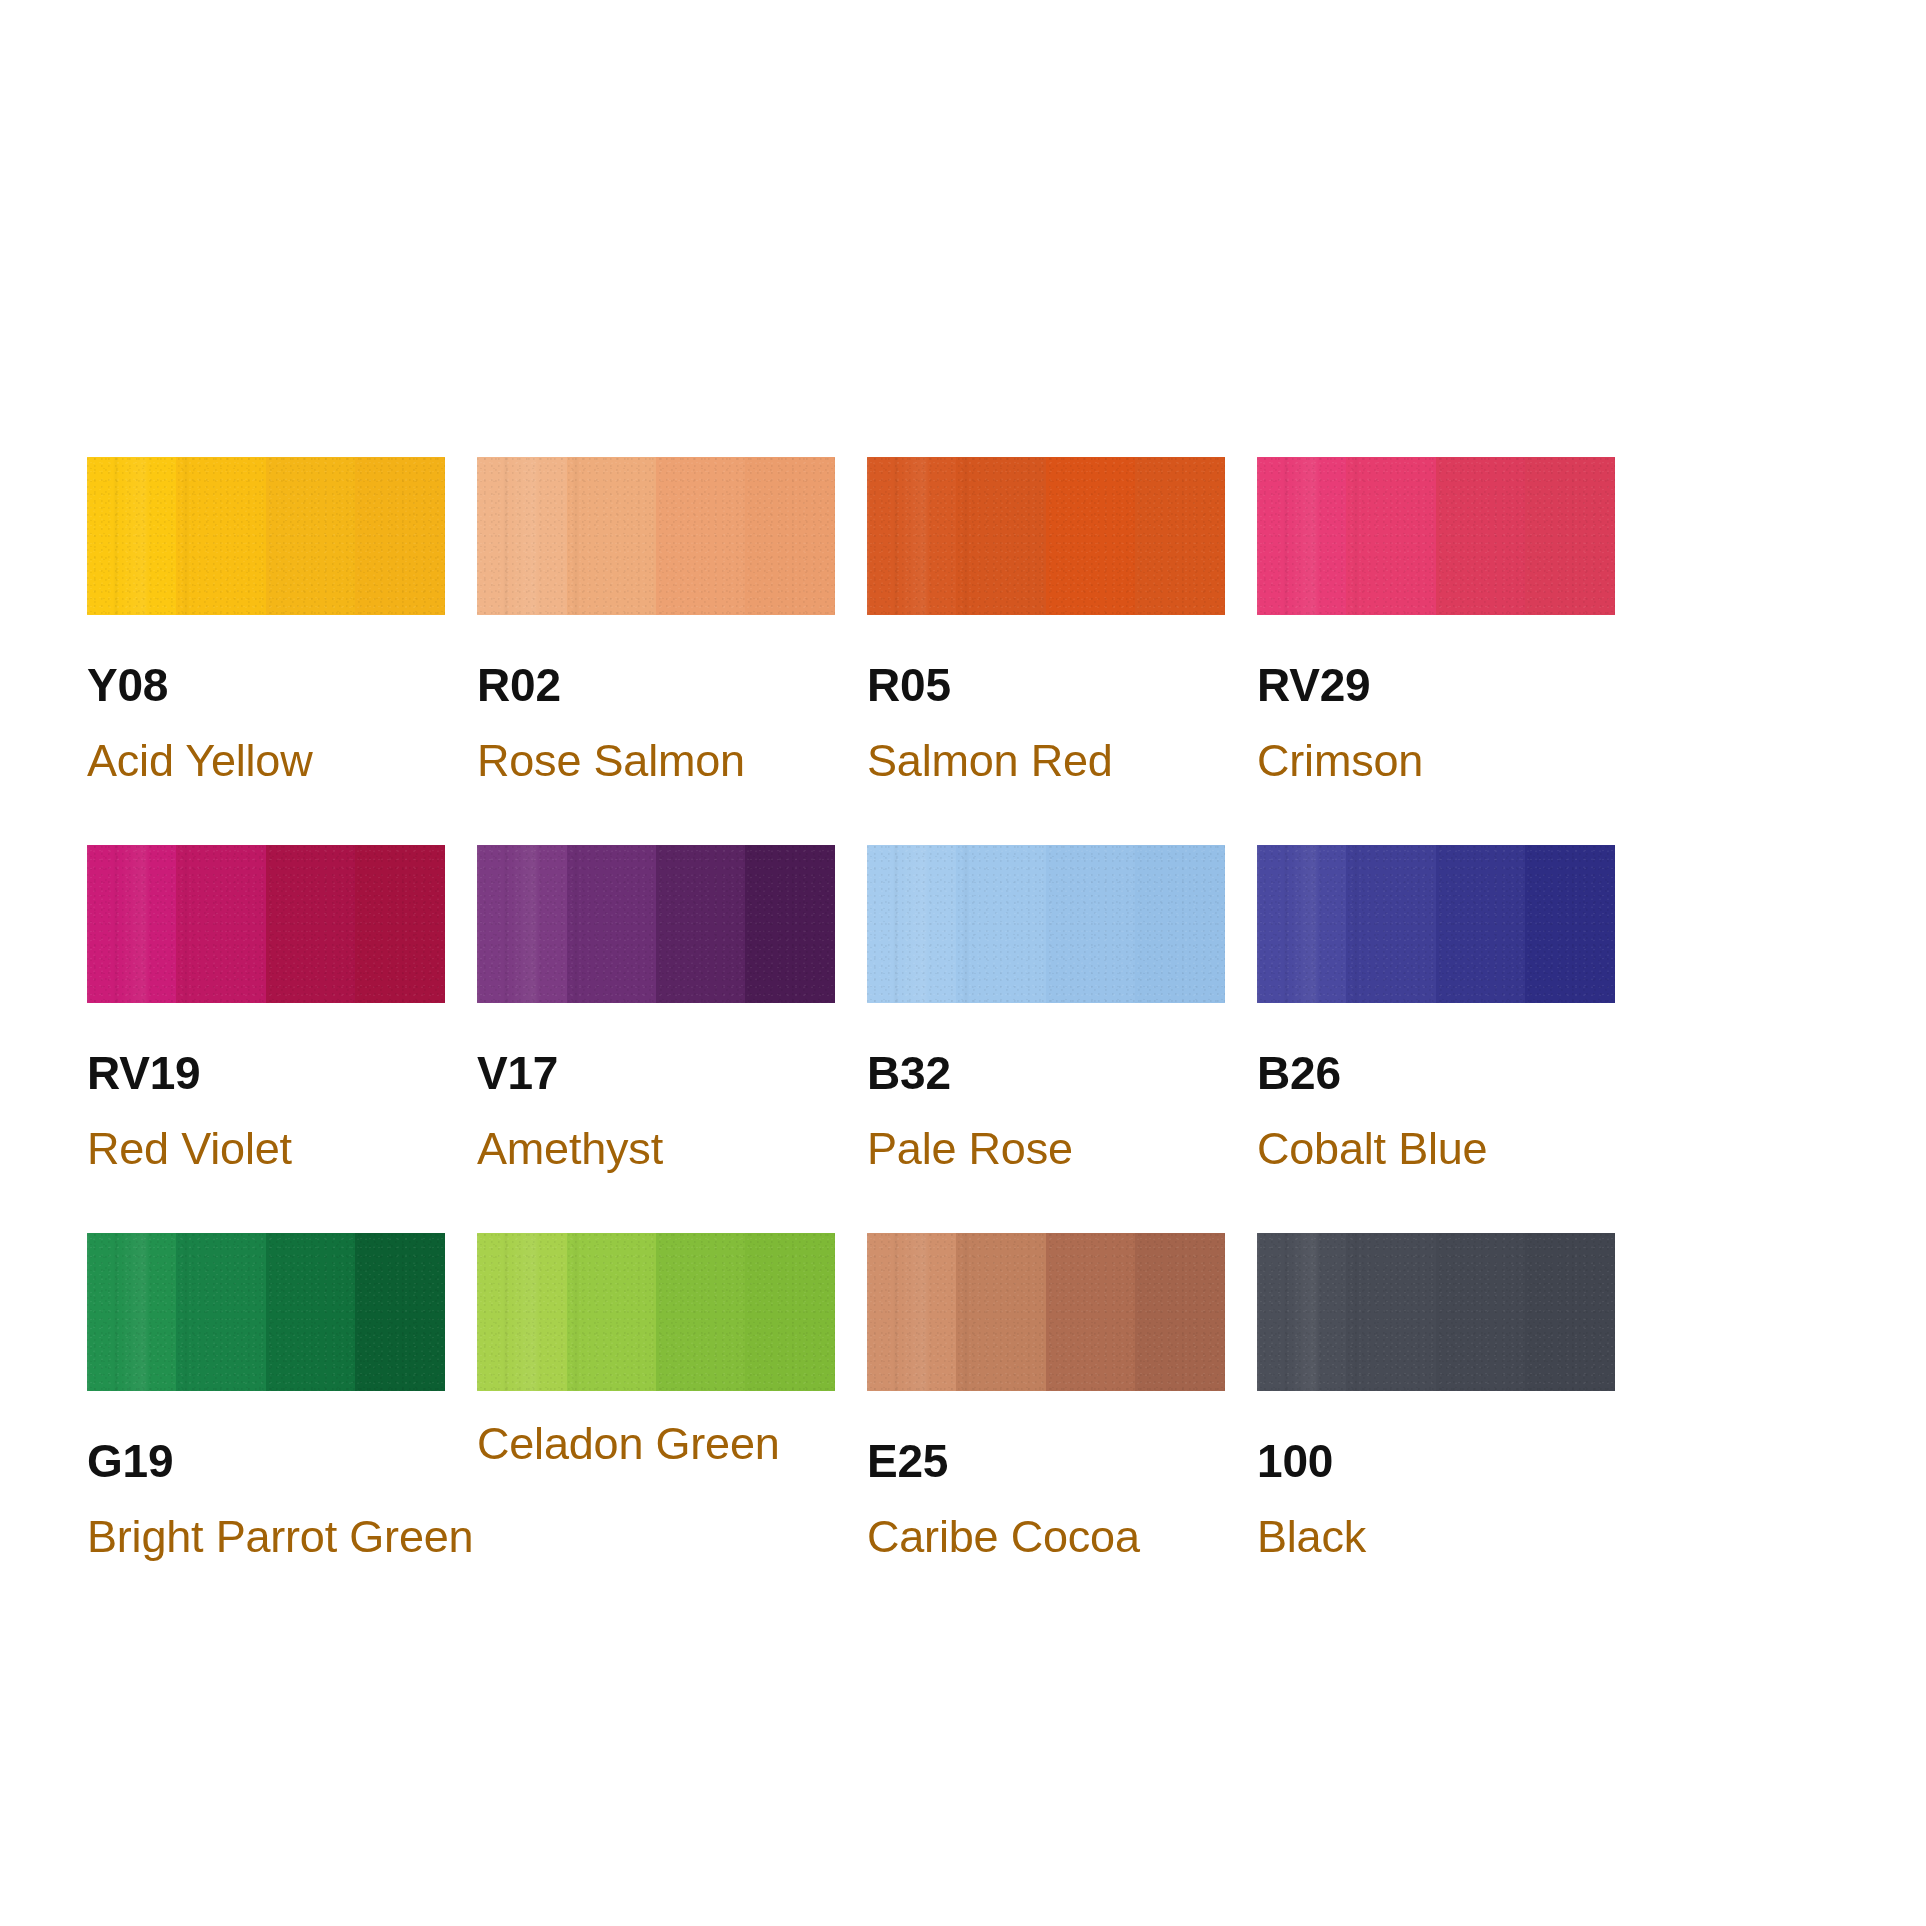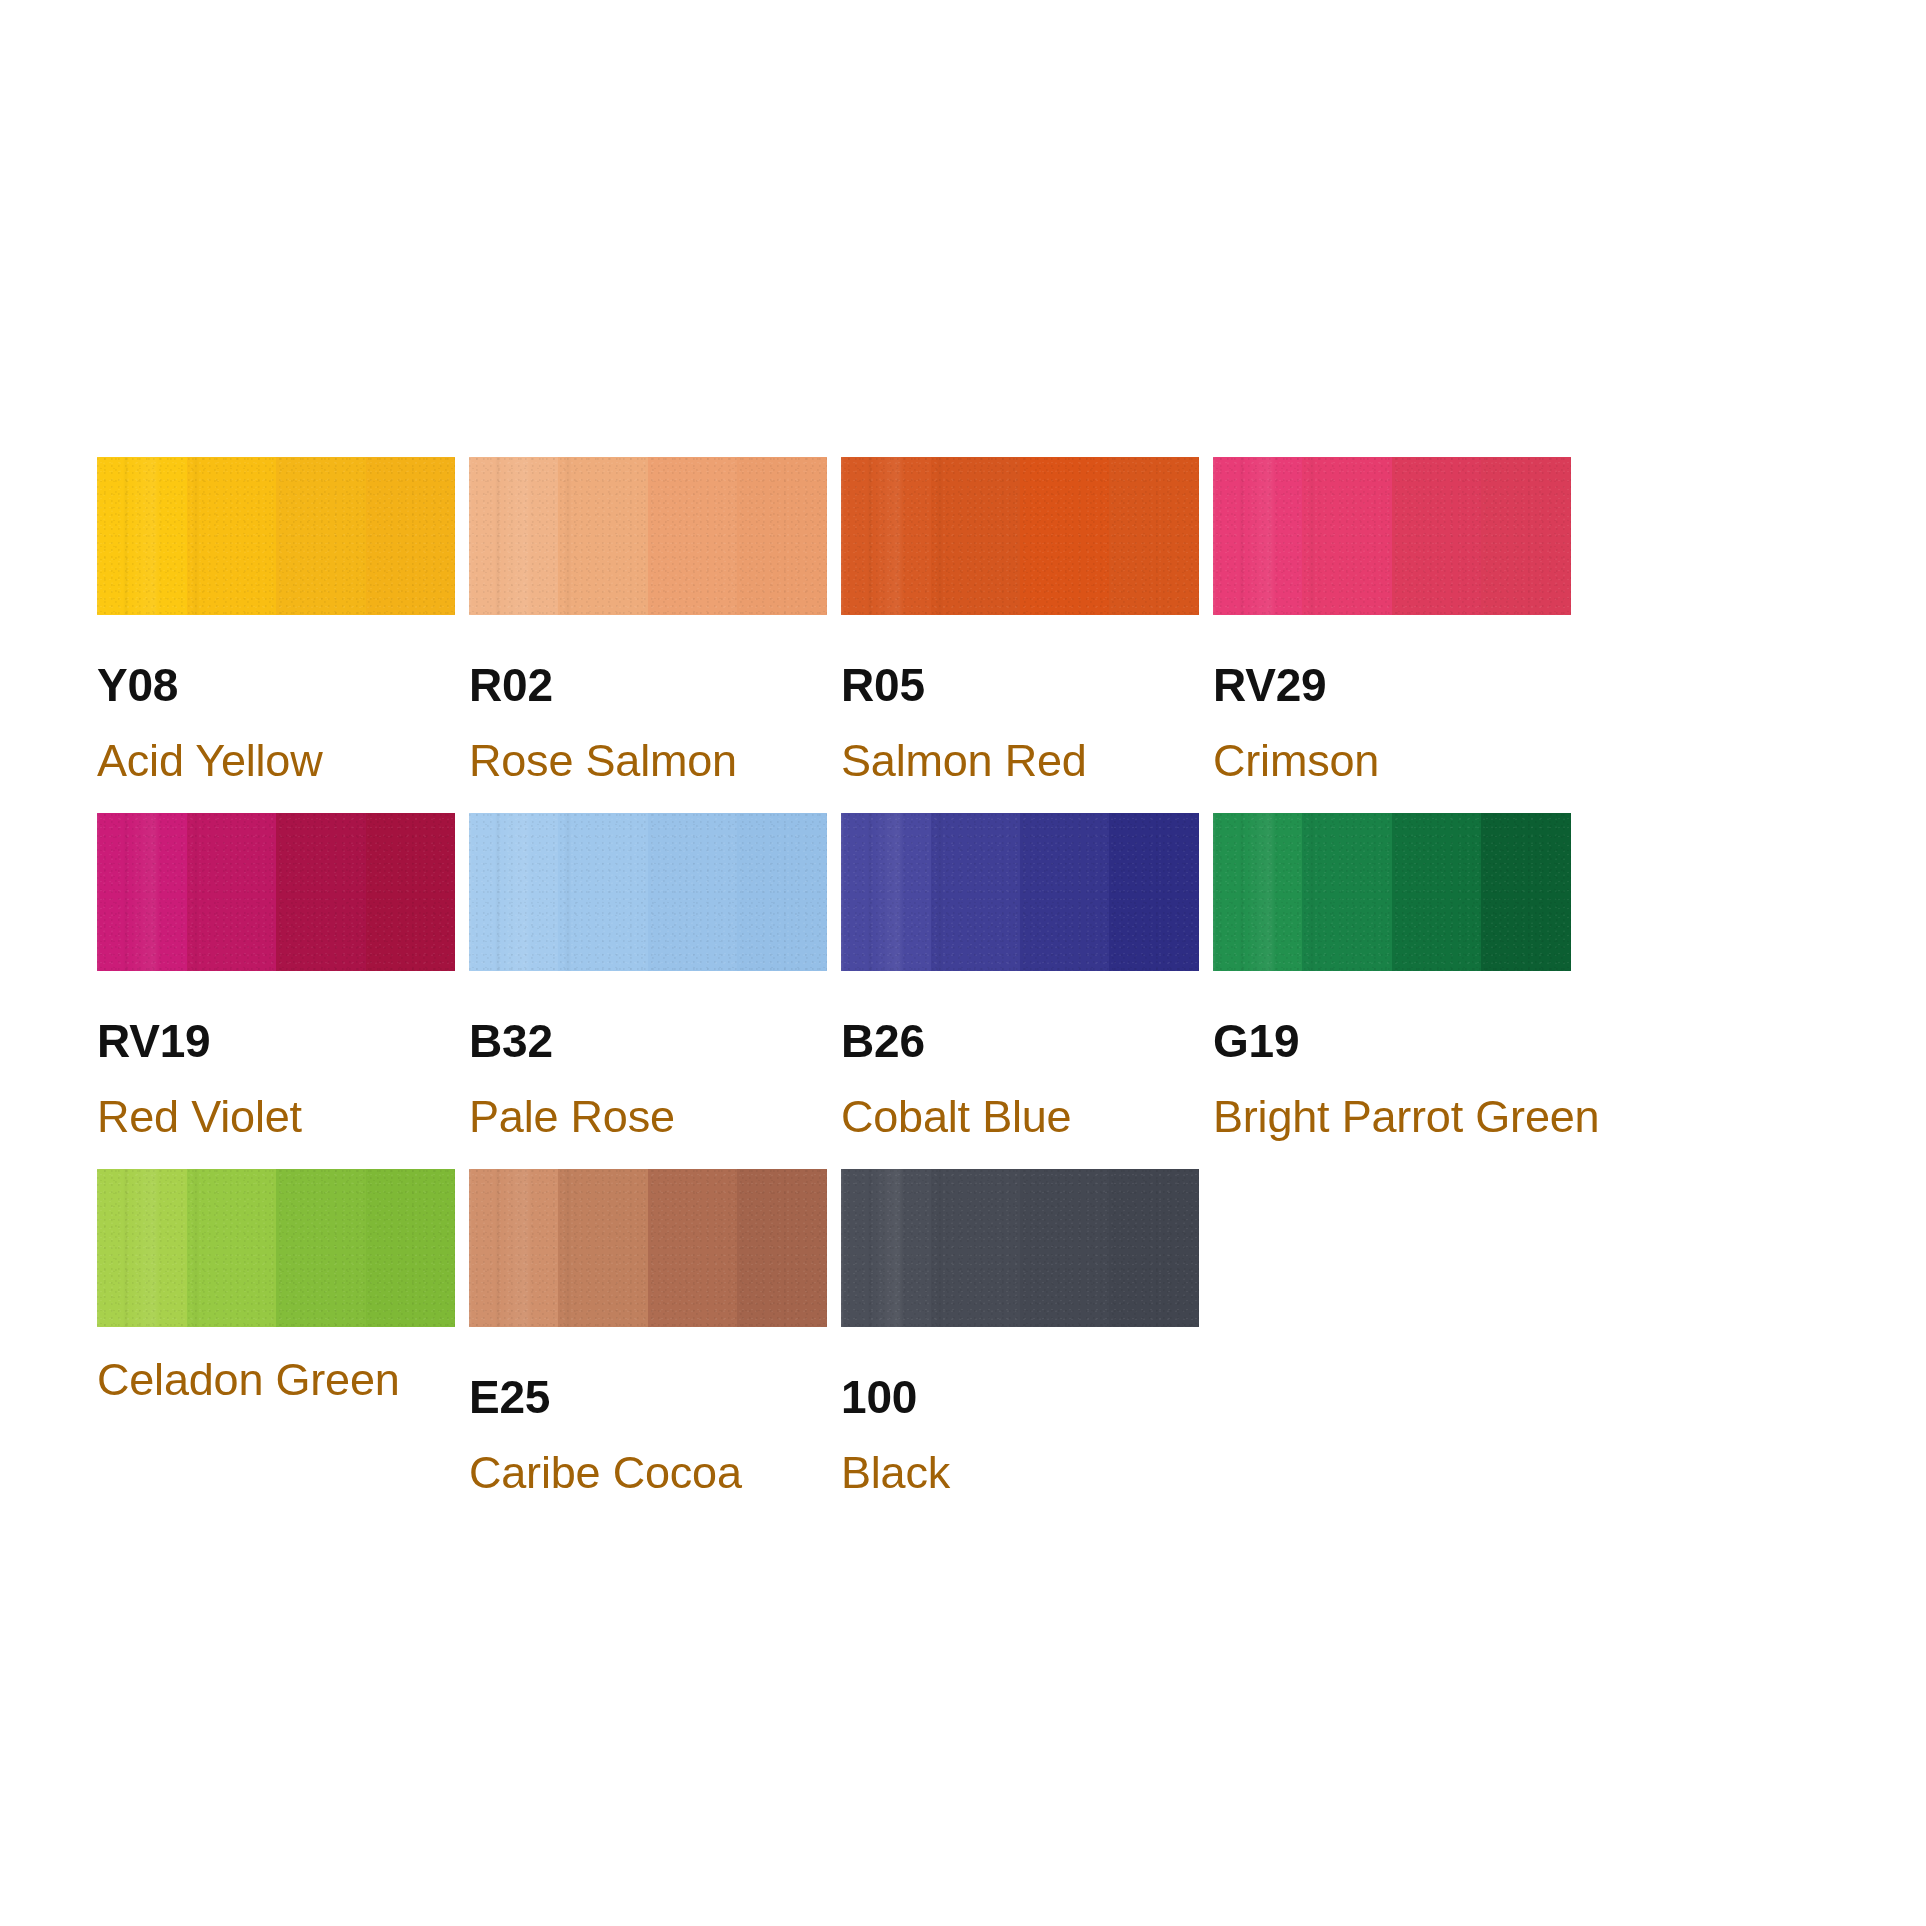--- a/index.html
+++ b/index.html
@@ -10,27 +10,28 @@
   body {
     width: 1927px;
     height: 1927px;
     font-family: "Liberation Sans", sans-serif;
     -webkit-font-smoothing: antialiased;
     overflow: hidden;
   }
 
   #swatch-grid {
     position: absolute;
-    left: 97px;
+    left: 87px;
     top: 457px;
     width: 1756px;
     display: grid;
     grid-template-columns: repeat(4, 358px);
     column-gap: 14px;
     row-gap: 0px;
+    gap: 32px;
   }
 
   .swatch-cell {
     width: 358px;
     height: 356px;
     position: relative;
   }
 
   .swatch-chip {
     width: 358px;
@@ -135,20 +136,29 @@
       <div class="swatch-chip">
         <div class="bands" style="background: linear-gradient(90deg, rgb(203, 28, 120) 0%, rgb(203, 28, 120) 25%, rgb(190, 24, 100) 25%, rgb(190, 24, 100) 50%, rgb(169, 19, 72) 50%, rgb(169, 19, 72) 75%, rgb(164, 18, 63) 75%, rgb(164, 18, 63) 100%);"></div>
         <div class="streaks"></div>
         <div class="grain"></div>
       </div>
       <div class="swatch-code">RV19</div>
       <div class="swatch-name">Red Violet</div>
     </div>
     <div class="swatch-cell">
       <div class="swatch-chip">
+        <div class="bands" style="background: linear-gradient(90deg, rgb(124, 59, 131) 0%, rgb(124, 59, 131) 25%, rgb(108, 47, 117) 25%, rgb(108, 47, 117) 50%, rgb(90, 36, 98) 50%, rgb(90, 36, 98) 75%, rgb(75, 27, 83) 75%, rgb(75, 27, 83) 100%);"></div>
+        <div class="streaks"></div>
+        <div class="grain"></div>
+      </div>
+      <div class="swatch-code">V17</div>
+      <div class="swatch-name">Amethyst</div>
+    </div>
+    <div class="swatch-cell">
+      <div class="swatch-chip">
         <div class="bands" style="background: linear-gradient(90deg, rgb(165, 203, 238) 0%, rgb(165, 203, 238) 25%, rgb(159, 199, 236) 25%, rgb(159, 199, 236) 50%, rgb(153, 194, 233) 50%, rgb(153, 194, 233) 75%, rgb(149, 191, 231) 75%, rgb(149, 191, 231) 100%);"></div>
         <div class="streaks"></div>
         <div class="grain"></div>
       </div>
       <div class="swatch-code">B32</div>
       <div class="swatch-name">Pale Rose</div>
     </div>
     <div class="swatch-cell">
       <div class="swatch-chip">
         <div class="bands" style="background: linear-gradient(90deg, rgb(74, 73, 160) 0%, rgb(74, 73, 160) 25%, rgb(64, 63, 150) 25%, rgb(64, 63, 150) 50%, rgb(55, 54, 141) 50%, rgb(55, 54, 141) 75%, rgb(46, 45, 132) 75%, rgb(46, 45, 132) 100%);"></div>

